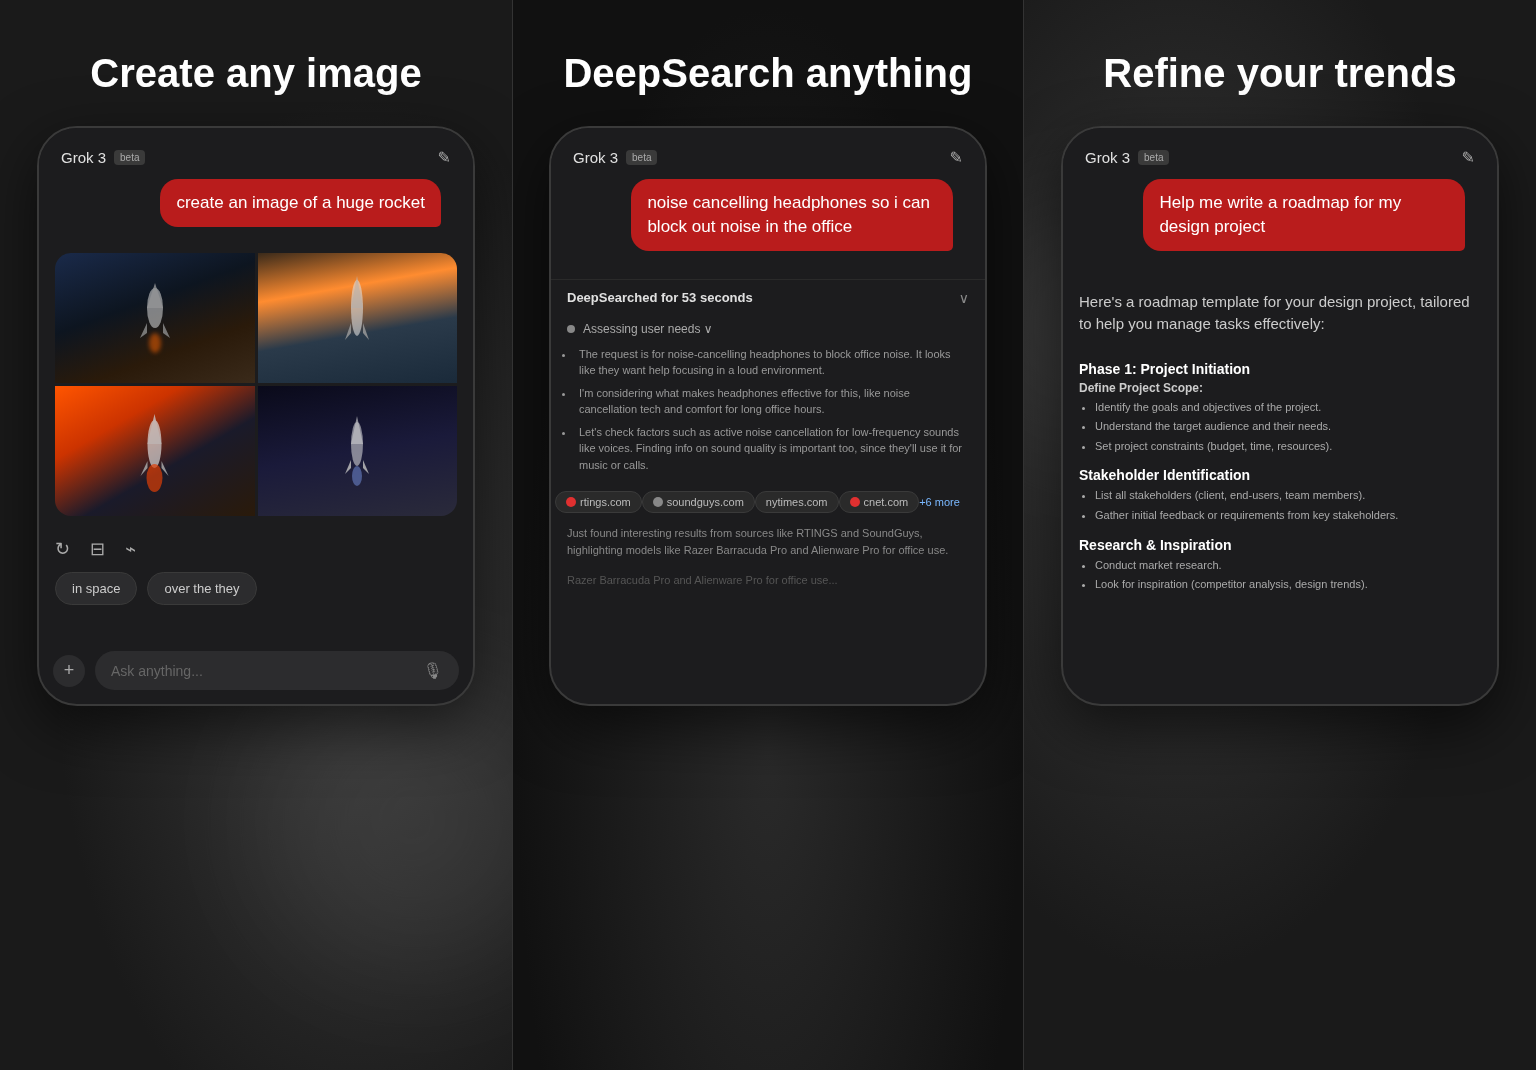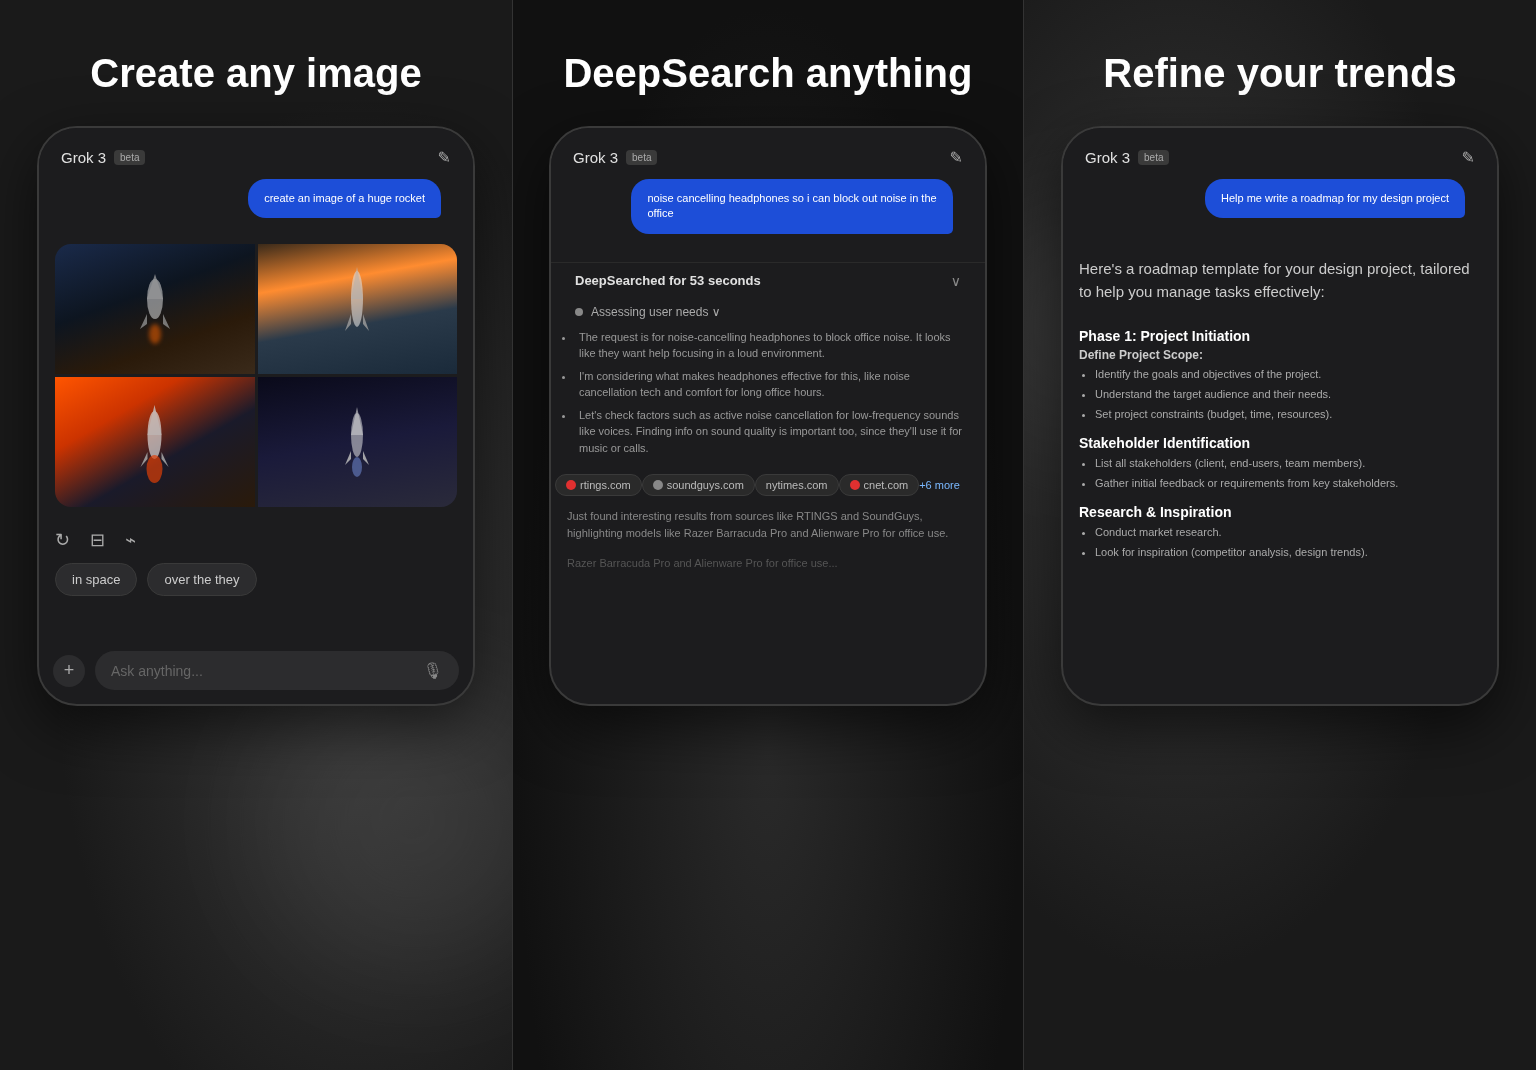--- a/index.html
+++ b/index.html
@@ -91,25 +91,25 @@
       font-weight: 400;
     }
 
     .phone-edit-icon {
       color: #aaa;
       font-size: 16px;
     }
 
     
     .chat-bubble-user {
-      background: #1d4ed8;
+      background: #b91c1c;
       color: #ffffff;
       border-radius: 18px 18px 5px 18px;
       padding: 12px 16px;
-      font-size: 11px;
+      font-size: 17px;
       line-height: 1.4;
       margin: 0 16px 14px auto;
       max-width: 80%;
       align-self: flex-end;
       text-align: center;
     }
 
     .image-grid {
       display: grid;
       grid-template-columns: 1fr 1fr;
@@ -213,41 +213,40 @@
 
     .mic-icon {
       color: #888;
       font-size: 16px;
     }
 
     .deepsearch-header {
       display: flex;
       align-items: center;
       justify-content: space-between;
-      padding: 10px 24px;
+      padding: 10px 16px;
       border-top: 1px solid #2a2a2a;
     }
 
     .deepsearch-title {
       font-size: 13px;
       font-weight: 600;
       color: #e0e0e0;
     }
 
     .chevron-icon {
       color: #888;
       font-size: 14px;
     }
 
     .status-row {
       display: flex;
       align-items: center;
       gap: 8px;
       padding: 6px 16px;
-      margin-left: 8px;
     }
 
     .status-dot {
       width: 8px;
       height: 8px;
       background: #888;
       border-radius: 50%;
     }
 
     .status-text {

